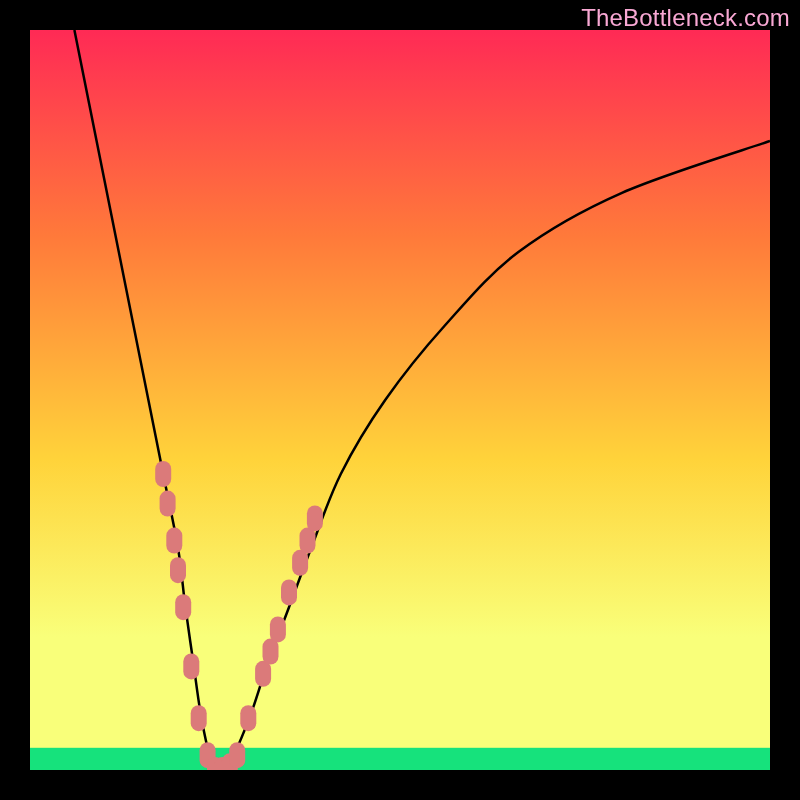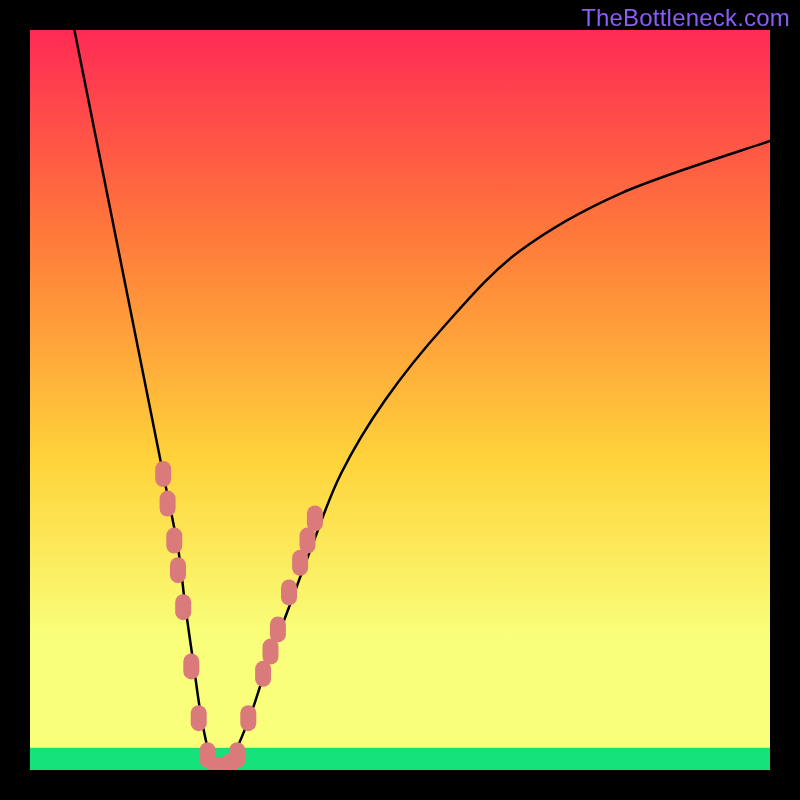--- a/index.html
+++ b/index.html
@@ -14,21 +14,21 @@
   .outer {
     width: 800px;
     height: 800px;
     background: #000;
     position: relative;
   }
   .attribution {
     position: absolute;
     top: 4px;
     right: 10px;
-    color: #8b5cf6;
+    color: #f9a8d4;
     font-size: 24px;
     letter-spacing: 0.2px;
     font-weight: 500;
   }
   svg.plot {
     position: absolute;
     left: 30px;
     top: 30px;
     width: 740px;
     height: 740px;

